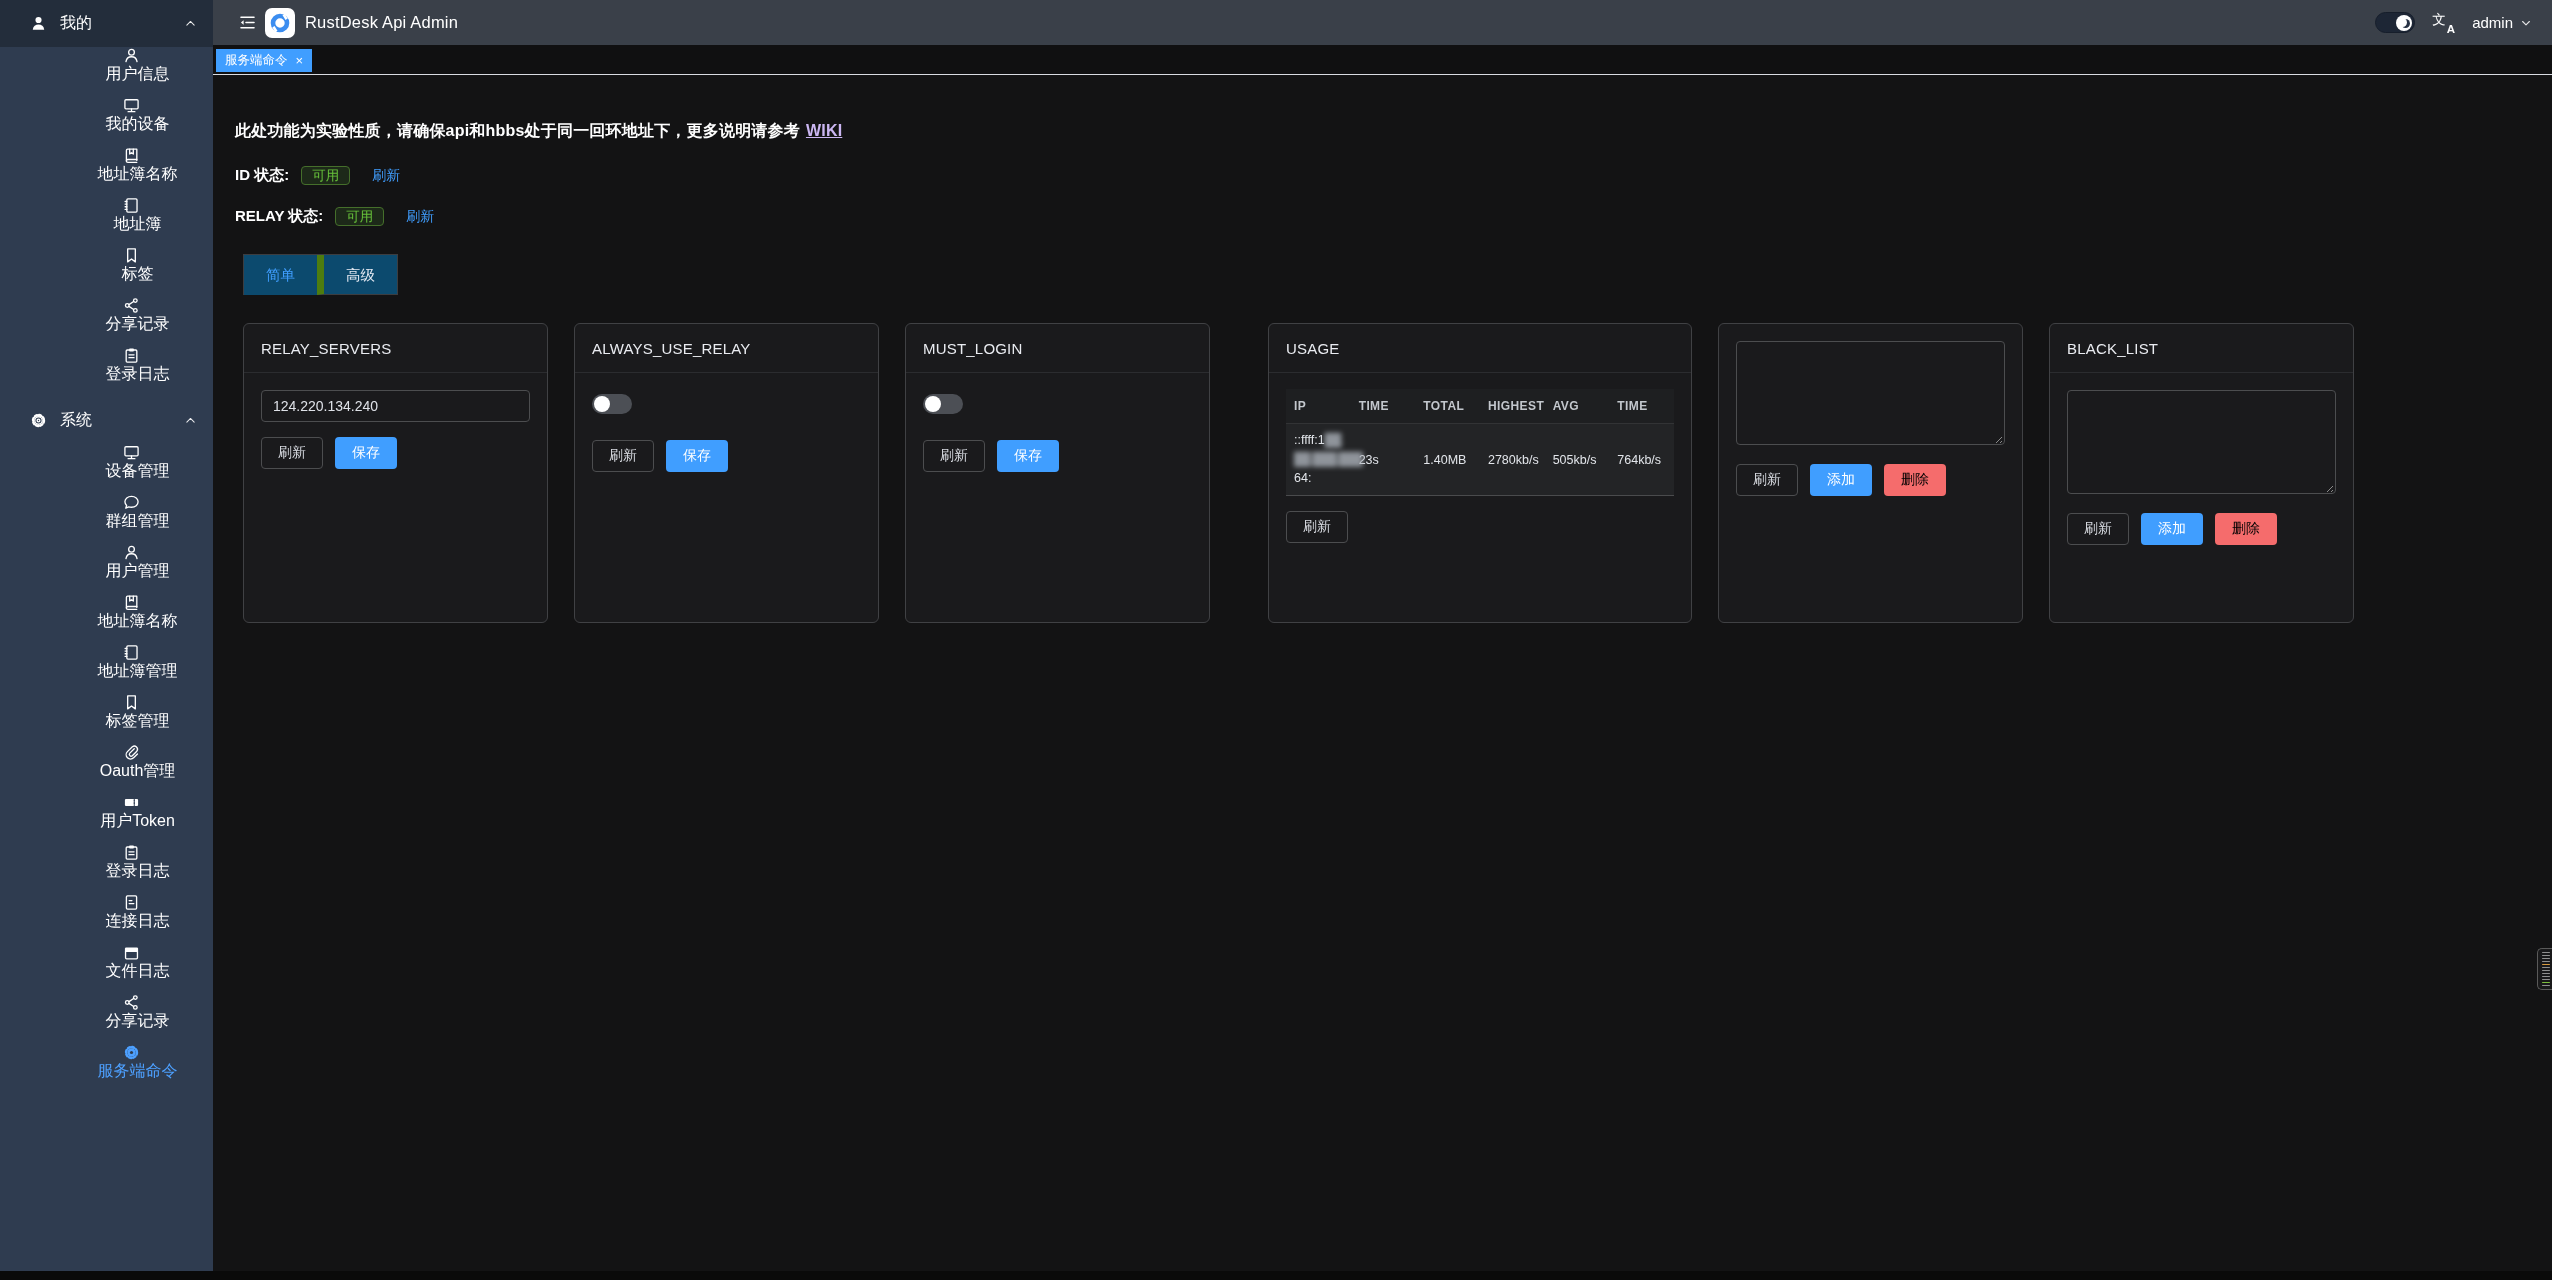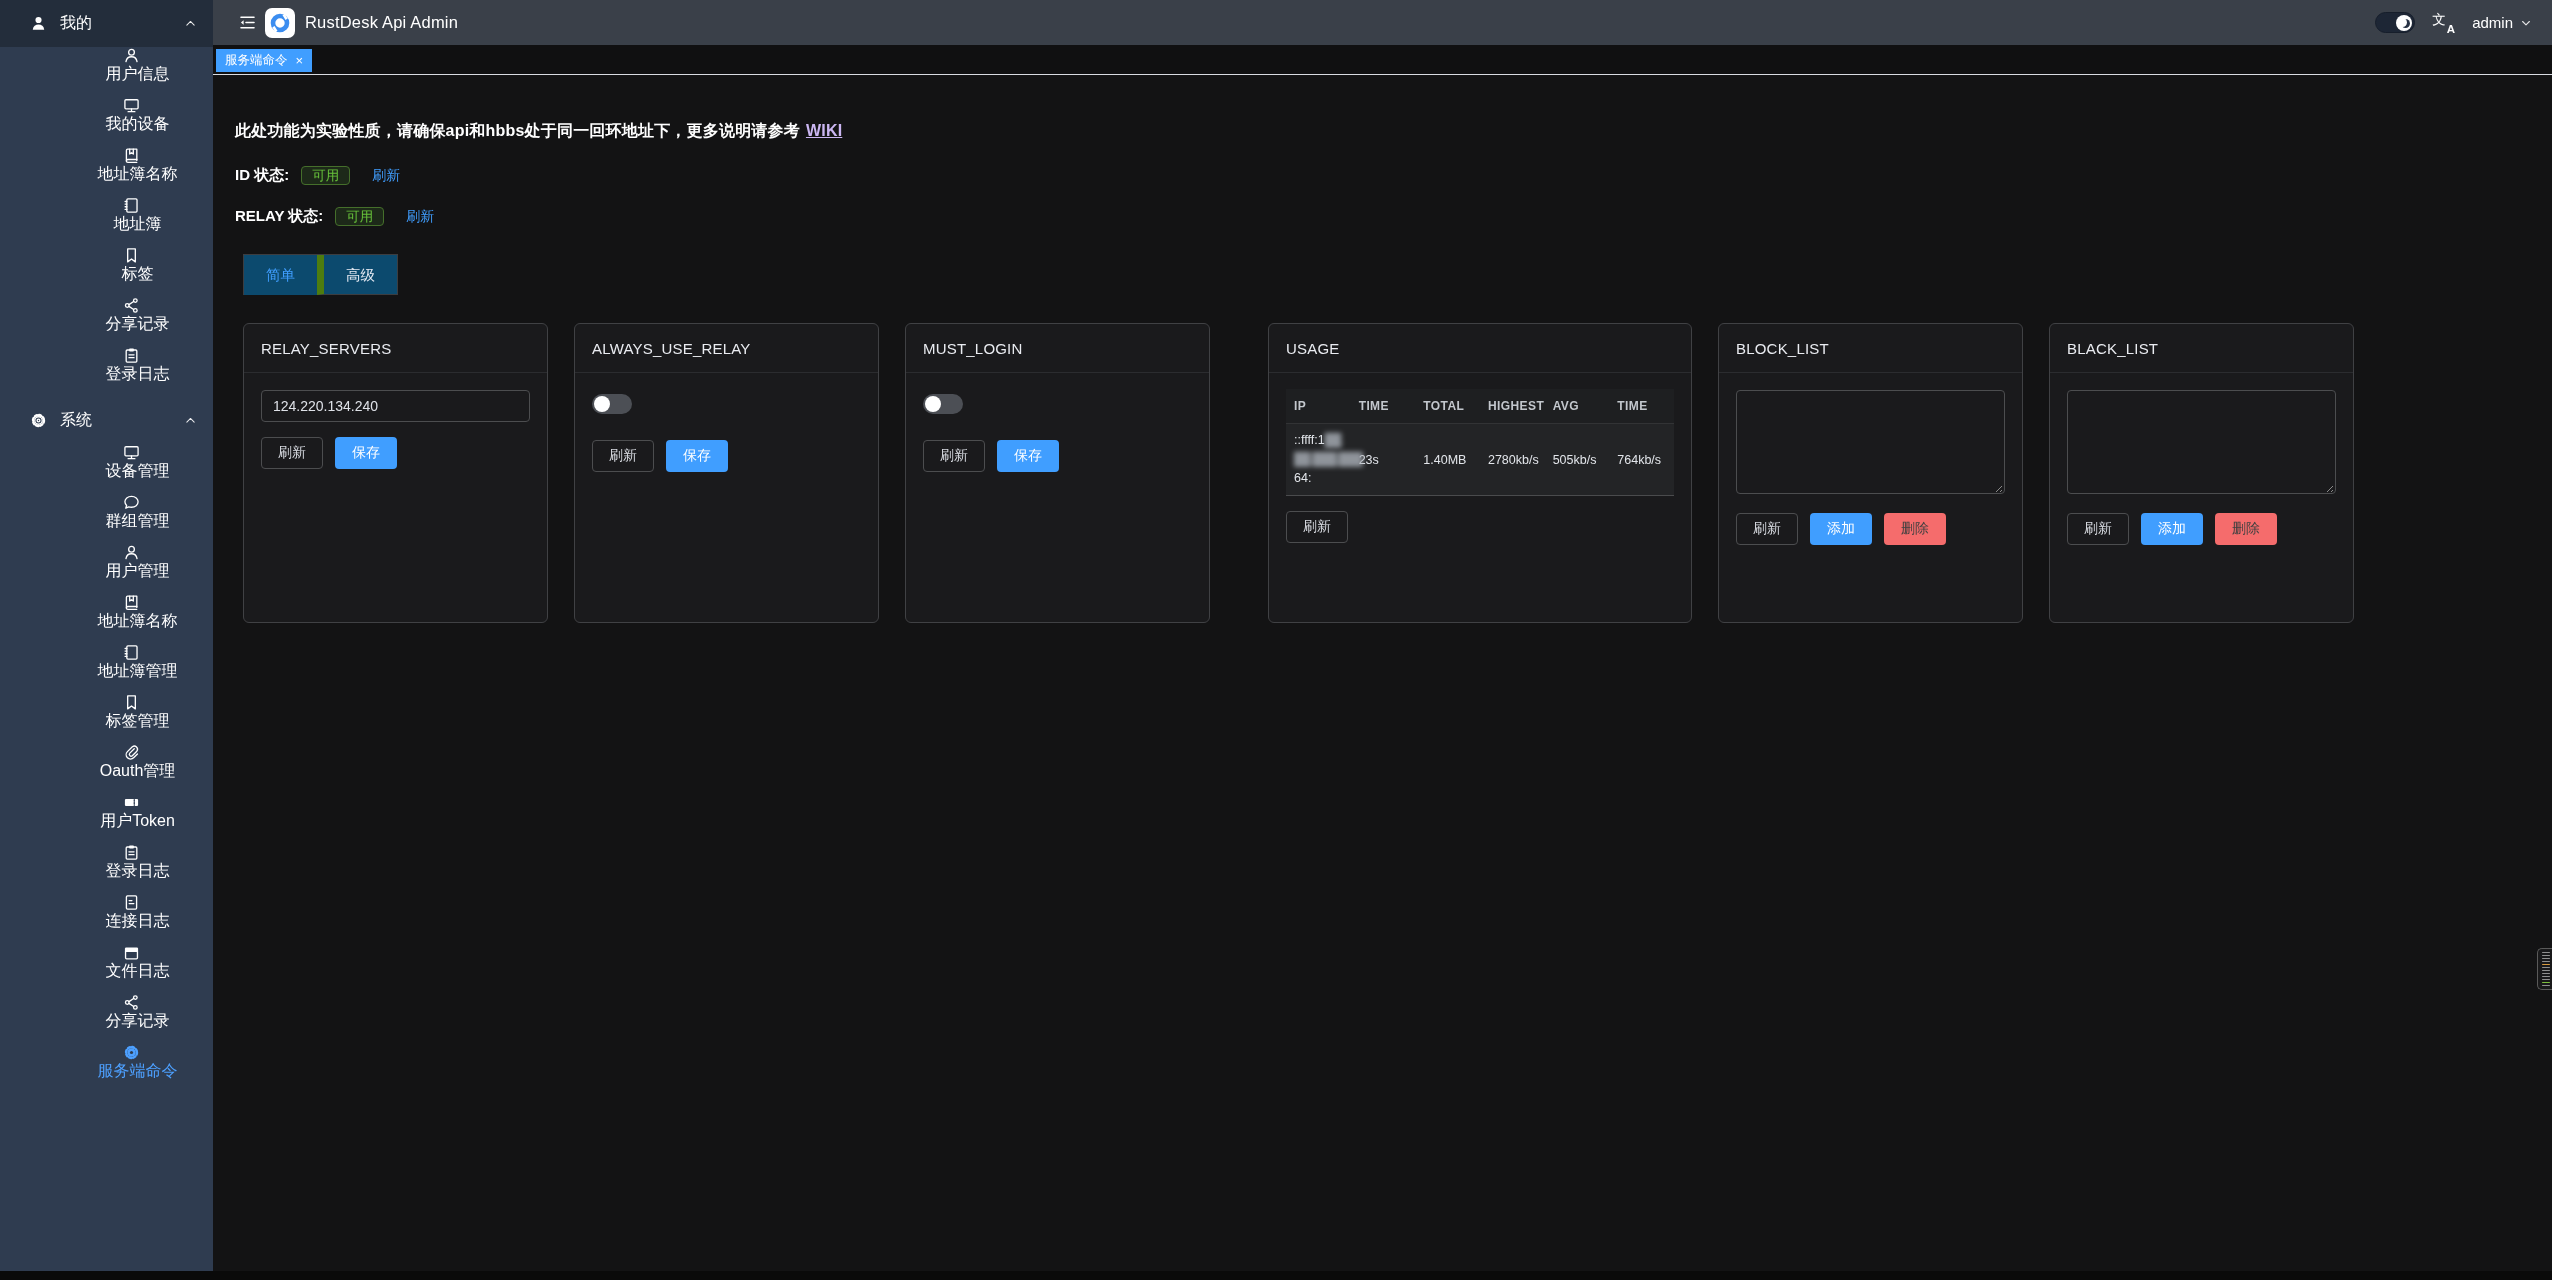--- a/index.html
+++ b/index.html
@@ -79,21 +79,21 @@
 
   .text-input { width:100%; height:32px; background:transparent; border:1px solid #4c4d4f; border-radius:4px;
                 color:#dfe2e8; font-size:14px; padding:0 11px; outline:none;
                 font-family:"Liberation Sans","DejaVu Sans",sans-serif; }
   .btn-row { display:flex; gap:12px; margin-top:15px; }
   .btn { height:32px; padding:0 16px; border-radius:4px; font-size:14px; cursor:pointer;
          display:inline-flex; align-items:center; justify-content:center; border:1px solid transparent;
          font-family:"Liberation Sans","DejaVu Sans",sans-serif; }
   .btn-default { background:transparent; border-color:#4c4d4f; color:#d9dce2; }
   .btn-primary { background:#409eff; color:#fff; }
-  .btn-danger  { background:#f56c6c; color:#404040; }
+  .btn-danger  { background:#f56c6c; color:#000000; }
 
   .switch { width:40px; height:20px; border-radius:10px; background:#4c4f55; position:relative; cursor:pointer;
             margin:4px 0 26px 0; }
   .switch .knob { position:absolute; left:2px; top:2px; width:16px; height:16px; border-radius:50%; background:#fff; }
 
   
   .usage-table { width:100%; border-collapse:collapse; table-layout:fixed; margin-top:-1px; }
   .usage-table th { background:#1e1f21; color:#c3c7cd; font-size:12px; font-weight:bold; text-align:left;
                     padding:10px 8px; letter-spacing:.4px; }
   .usage-table td { background:#232426; color:#e2e5ea; font-size:12.5px; padding:7px 8px;
@@ -428,21 +428,20 @@
               </tr>
             </tbody>
           </table>
           <div class="usage-refresh">
             <button class="btn btn-default">刷新</button>
           </div>
         </div>
       </section>
 
       <section class="card">
-        <div class="card-header">BLOCK_LIST</div>
         <div class="card-body">
           <div class="ta-wrap">
             <textarea class="ta" style=""></textarea>
             <div class="resize-handle"></div>
           </div>
           <div class="btn-row">
             <button class="btn btn-default">刷新</button>
             <button class="btn btn-primary">添加</button>
             <button class="btn btn-danger">删除</button>
           </div>

